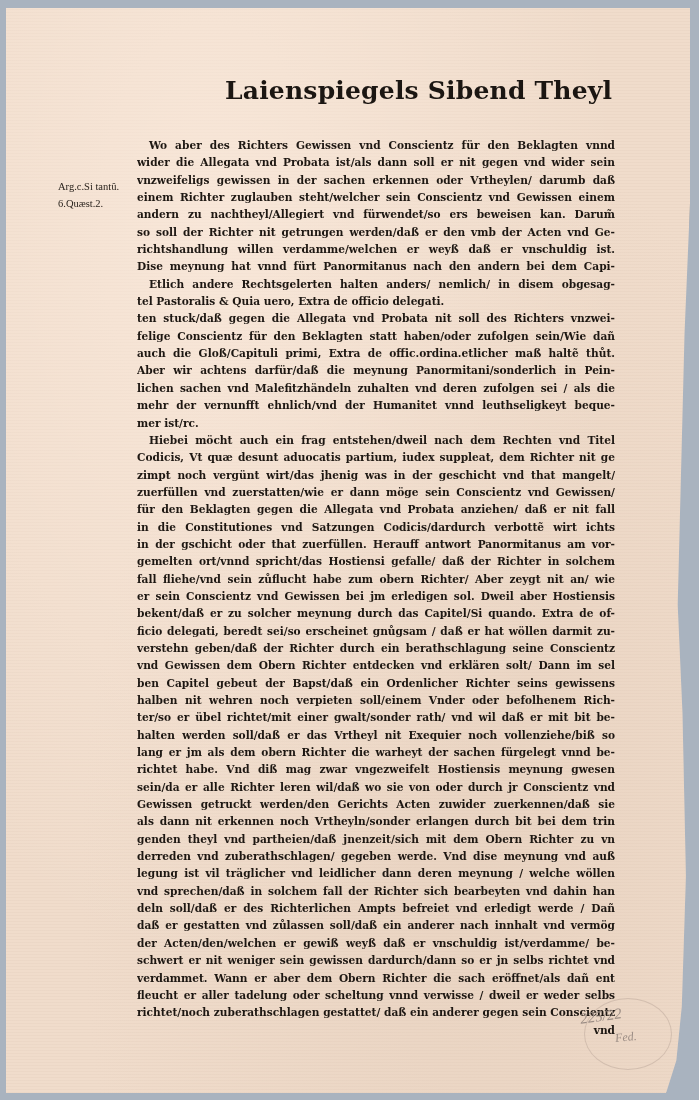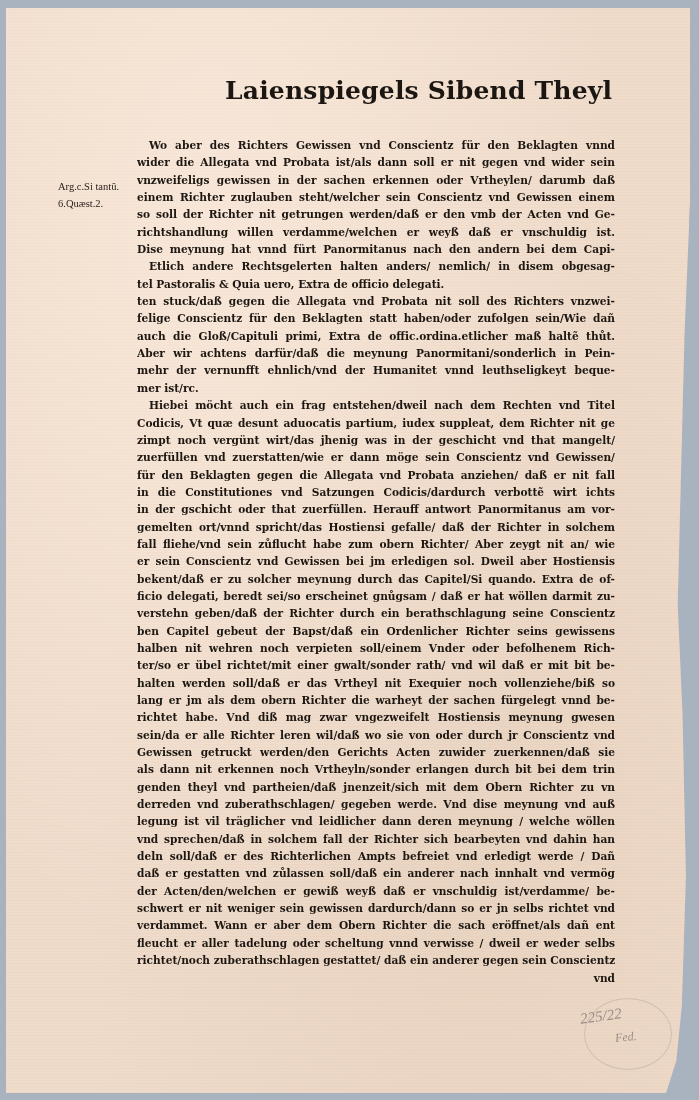--- a/index.html
+++ b/index.html
@@ -115,44 +115,47 @@
 <div class="margin-note">
   <div>Arg.c.Si tantû.</div>
   <div>6.Quæst.2.</div>
 </div>
 
 <div class="body-text" id="body-text">
     <span class="line indent">Wo aber des Richters Gewissen vnd Conscientz für den Beklagten vnnd</span>
     <span class="line">wider die Allegata vnd Probata ist/als dann soll er nit gegen vnd wider sein</span>
     <span class="line">vnzweifeligs gewissen in der sachen erkennen oder Vrtheylen/ darumb daß</span>
     <span class="line">einem Richter zuglauben steht/welcher sein Conscientz vnd Gewissen einem</span>
+    <span class="line">andern zu nachtheyl/Allegiert vnd fürwendet/so ers beweisen kan. Darum̃</span>
     <span class="line">so soll der Richter nit getrungen werden/daß er den vmb der Acten vnd Ge-</span>
     <span class="line">richtshandlung willen verdamme/welchen er weyß daß er vnschuldig ist.</span>
     <span class="line">Dise meynung hat vnnd fürt Panormitanus nach den andern bei dem Capi-</span>
     <span class="line indent">Etlich andere Rechtsgelerten halten anders/ nemlich/ in disem obgesag-</span>
     <span class="line short">tel Pastoralis &amp; Quia uero, Extra de officio delegati.</span>
     <span class="line">ten stuck/daß gegen die Allegata vnd Probata nit soll des Richters vnzwei-</span>
     <span class="line">felige Conscientz für den Beklagten statt haben/oder zufolgen sein/Wie dañ</span>
     <span class="line">auch die Gloß/Capituli primi, Extra de offic.ordina.etlicher maß haltẽ thůt.</span>
     <span class="line">Aber wir achtens darfür/daß die meynung Panormitani/sonderlich in Pein-</span>
+    <span class="line">lichen sachen vnd Malefitzhändeln zuhalten vnd deren zufolgen sei / als die</span>
     <span class="line">mehr der vernunfft ehnlich/vnd der Humanitet vnnd leuthseligkeyt beque-</span>
     <span class="line short">mer ist/rc.</span>
     <span class="line indent">Hiebei möcht auch ein frag entstehen/dweil nach dem Rechten vnd Titel</span>
     <span class="line">Codicis, Vt quæ desunt aduocatis partium, iudex suppleat, dem Richter nit ge</span>
     <span class="line">zimpt noch vergünt wirt/das jhenig was in der geschicht vnd that mangelt/</span>
     <span class="line">zuerfüllen vnd zuerstatten/wie er dann möge sein Conscientz vnd Gewissen/</span>
     <span class="line">für den Beklagten gegen die Allegata vnd Probata anziehen/ daß er nit fall</span>
     <span class="line">in die Constitutiones vnd Satzungen Codicis/dardurch verbottẽ wirt ichts</span>
     <span class="line">in der gschicht oder that zuerfüllen. Herauff antwort Panormitanus am vor-</span>
     <span class="line">gemelten ort/vnnd spricht/das Hostiensi gefalle/ daß der Richter in solchem</span>
     <span class="line">fall fliehe/vnd sein zůflucht habe zum obern Richter/ Aber zeygt nit an/ wie</span>
     <span class="line">er sein Conscientz vnd Gewissen bei jm erledigen sol. Dweil aber Hostiensis</span>
     <span class="line">bekent/daß er zu solcher meynung durch das Capitel/Si quando. Extra de of-</span>
     <span class="line">ficio delegati, beredt sei/so erscheinet gnůgsam / daß er hat wöllen darmit zu-</span>
     <span class="line">verstehn geben/daß der Richter durch ein berathschlagung seine Conscientz</span>
+    <span class="line">vnd Gewissen dem Obern Richter entdecken vnd erklären solt/ Dann im sel</span>
     <span class="line">ben Capitel gebeut der Bapst/daß ein Ordenlicher Richter seins gewissens</span>
     <span class="line">halben nit wehren noch verpieten soll/einem Vnder oder befolhenem Rich-</span>
     <span class="line">ter/so er übel richtet/mit einer gwalt/sonder rath/ vnd wil daß er mit bit be-</span>
     <span class="line">halten werden soll/daß er das Vrtheyl nit Exequier noch vollenziehe/biß so</span>
     <span class="line">lang er jm als dem obern Richter die warheyt der sachen fürgelegt vnnd be-</span>
     <span class="line">richtet habe. Vnd diß mag zwar vngezweifelt Hostiensis meynung gwesen</span>
     <span class="line">sein/da er alle Richter leren wil/daß wo sie von oder durch jr Conscientz vnd</span>
     <span class="line">Gewissen getruckt werden/den Gerichts Acten zuwider zuerkennen/daß sie</span>
     <span class="line">als dann nit erkennen noch Vrtheyln/sonder erlangen durch bit bei dem trin</span>
     <span class="line">genden theyl vnd partheien/daß jnenzeit/sich mit dem Obern Richter zu vn</span>

